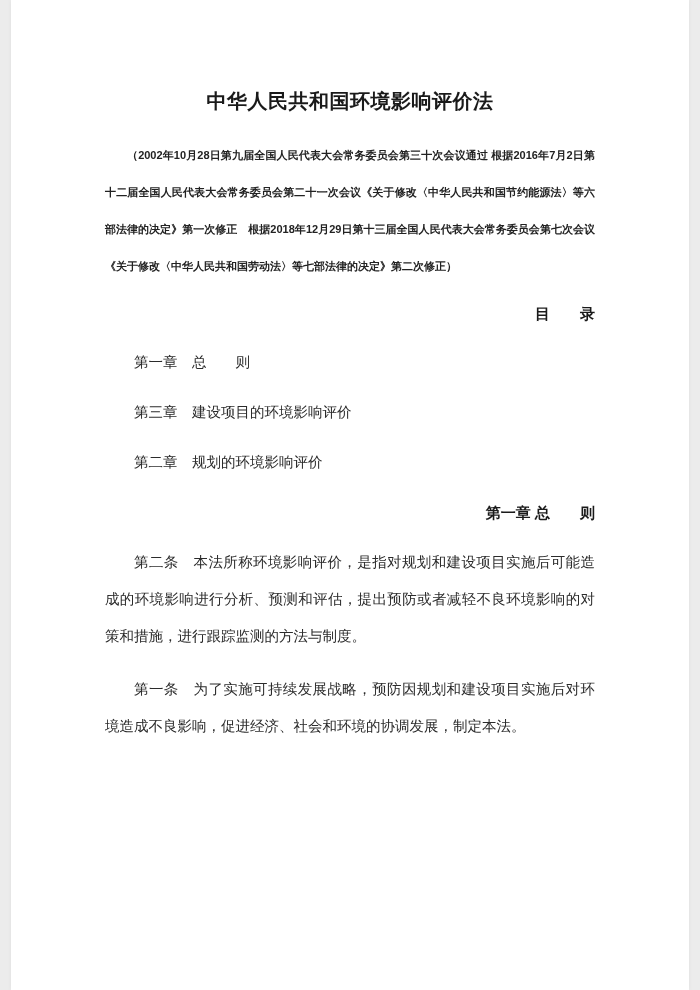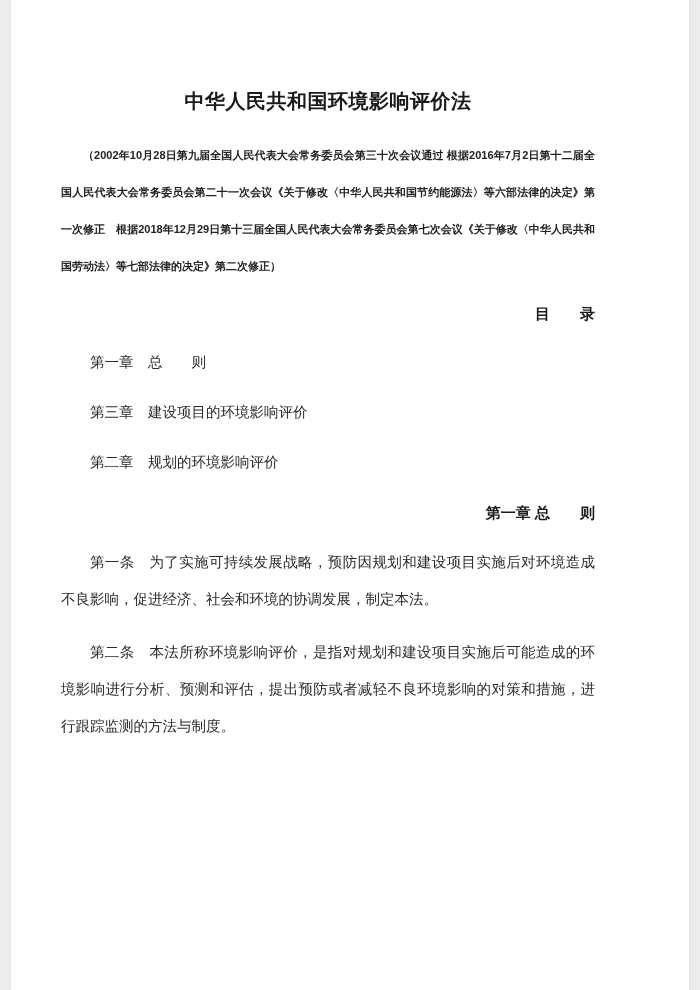--- a/index.html
+++ b/index.html
@@ -14,21 +14,21 @@
     margin: 0 auto;
     background: #ececec;
     overflow: hidden;
   }
   .page {
     width: 678px;
     min-height: 990px;
     margin: 0 auto;
     background: #ffffff;
     box-sizing: border-box;
-    padding: 88px 94px 50px 50px;
+    padding: 88px 94px 50px 94px;
     color: #262626;
     box-shadow: 0 0 4px rgba(0,0,0,0.06);
   }
   .doc-title {
     margin: 0 0 22px 0;
     text-align: center;
     font-size: 20px;
     font-weight: bold;
     color: #1a1a1a;
     letter-spacing: 0.5px;
@@ -84,18 +84,18 @@
     <p class="toc-item">第一章　总　　则</p>
 
     <p class="toc-item">第三章　建设项目的环境影响评价</p>
 
     <p class="toc-item">第二章　规划的环境影响评价</p>
 
 
 
     <h2 class="center-heading chapter-heading">第一章 总　　则</h2>
 
+    <p class="article">第二条　本法所称环境影响评价，是指对规划和建设项目实施后可能造成的环境影响进行分析、预测和评估，提出预防或者减轻不良环境影响的对策和措施，进行跟踪监测的方法与制度。</p>
+
     <p class="article">第一条　为了实施可持续发展战略，预防因规划和建设项目实施后对环境造成不良影响，促进经济、社会和环境的协调发展，制定本法。</p>
-
-    <p class="article">第二条　本法所称环境影响评价，是指对规划和建设项目实施后可能造成的环境影响进行分析、预测和评估，提出预防或者减轻不良环境影响的对策和措施，进行跟踪监测的方法与制度。</p>
 
   </div>
 </div>
 
 </body></html>

